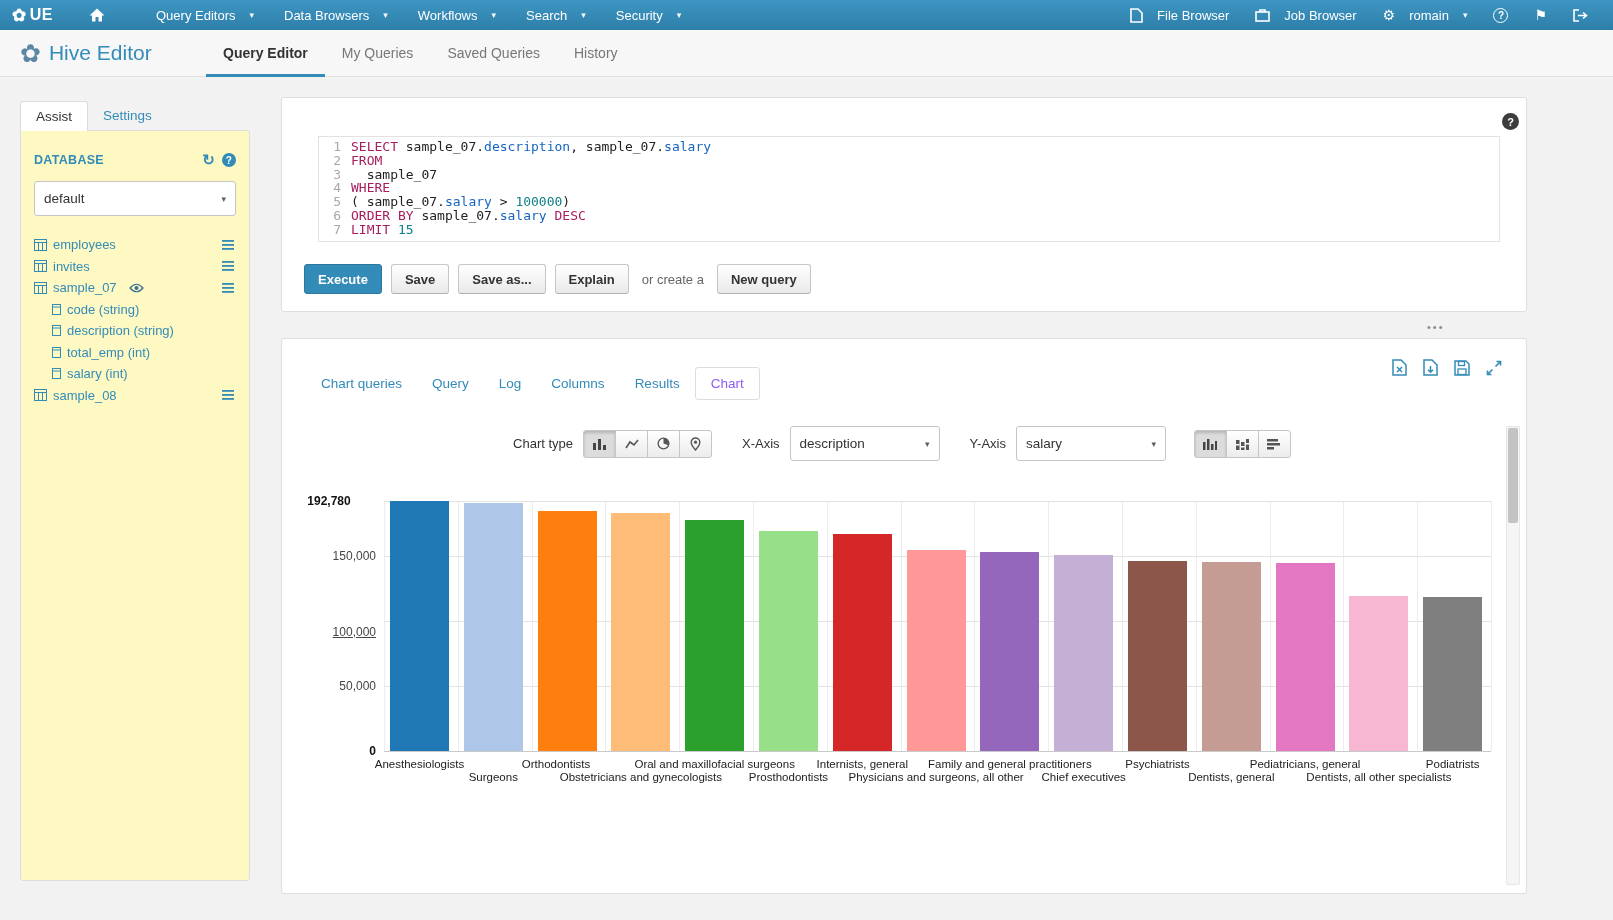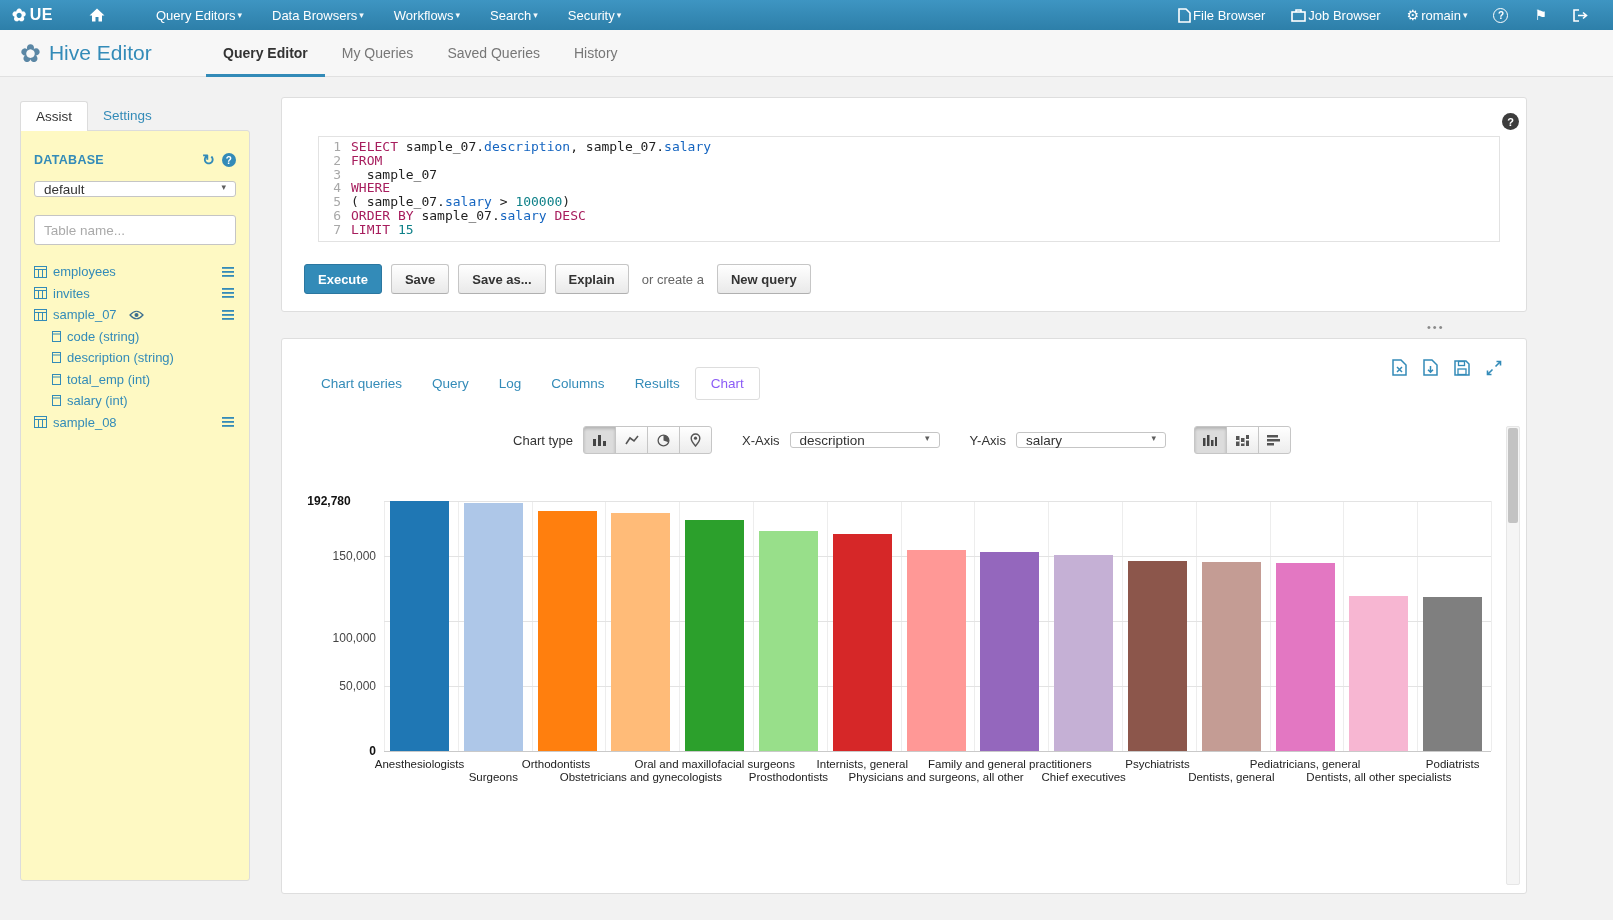--- a/index.html
+++ b/index.html
@@ -7,21 +7,21 @@
   body {
     width:1613px; height:920px; overflow:hidden; position:relative;
     background:#f2f2f2; font-family:"Liberation Sans", sans-serif; color:#333;
   }
 
   
   .topnav { height:30px; background:linear-gradient(#3e95c2,#2d7fa9); display:flex; align-items:center; color:#fff; font-size:13px; padding:0 12px; }
   .brand { display:flex; align-items:center; gap:3px; margin-right:26px; font-weight:bold; font-size:16px; letter-spacing:.5px; }
   .brand .flower { font-size:17px; line-height:1; }
   .nav-home { margin-right:26px; display:flex; align-items:center; padding:0 10px; }
-  .nav-item { padding:0 15px; height:30px; display:flex; align-items:center; gap:2px; cursor:pointer; }
+  .nav-item { padding:0 15px; height:30px; display:flex; align-items:center; gap:14px; cursor:pointer; }
   .caret { font-size:9px; opacity:.95; }
   .topnav-right { margin-left:auto; display:flex; align-items:center; }
   .topnav-right .nav-item { padding:0 13px; }
   .circle-q { width:15px; height:15px; border:1.4px solid #fff; border-radius:50%; font-size:10px; font-weight:bold; display:flex; align-items:center; justify-content:center; }
   .uni-ic { font-size:14px; line-height:1; }
 
   
   .subheader { height:47px; background:#f7f7f7; border-bottom:1px solid #e1e1e1; display:flex; align-items:center; padding:0 20px; }
   .app-title { color:#338bb8; font-size:21px; display:flex; align-items:center; gap:8px; margin-right:36px; min-width:150px; }
   .app-title .flower { font-size:25px; color:#5b87a5; line-height:1; }
@@ -35,21 +35,21 @@
   
   .sidebar { position:absolute; left:20px; top:19px; width:230px; bottom:39px; }
   .assist-tabs { height:33px; display:flex; align-items:flex-end; font-size:13.5px; }
   .assist-tab { padding:7px 15px; border:1px solid #dcdcdc; border-bottom:none; border-radius:3px 3px 0 0; background:#fff; color:#333; position:relative; z-index:2; margin-bottom:-1px; cursor:pointer; }
   .settings-link { padding:7px 15px; color:#338bb8; cursor:pointer; }
   .assist-panel { position:absolute; top:33px; left:0; right:0; bottom:0; background:#fef9c3; border:1px solid #dcdcdc; border-radius:0 3px 3px 3px; padding:14px 13px; }
   .db-row { display:flex; align-items:center; color:#338bb8; font-weight:bold; font-size:12.5px; letter-spacing:.3px; margin:6px 0 12px; }
   .db-icons { margin-left:auto; display:flex; align-items:center; gap:7px; }
   .refresh-ic { color:#338bb8; font-size:15px; font-weight:bold; cursor:pointer; }
   .q-badge { width:14px; height:14px; background:#338bb8; color:#fff; border-radius:50%; font-size:10px; font-weight:bold; display:flex; align-items:center; justify-content:center; cursor:pointer; }
-  .sel { height:16px; border:1px solid #c5c5c5; border-radius:3px; background:#fff; display:flex; padding:0 9px; font-size:13.5px; color:#333; cursor:pointer; }
+  .sel { height:35px; border:1px solid #c5c5c5; border-radius:3px; background:#fff; display:flex; align-items:center; padding:0 9px; font-size:13.5px; color:#333; cursor:pointer; }
   .sel .caret { margin-left:auto; color:#555; }
   .sidebar .sel { margin-bottom:18px; }
   .txt-input { width:100%; height:30px; border:1px solid #c5c5c5; border-radius:3px; padding:0 9px; font-size:13.5px; color:#333; font-family:inherit; margin-bottom:16px; }
   .txt-input::placeholder { color:#aaa; }
   .tree-row { display:flex; align-items:center; height:21.5px; color:#338bb8; font-size:13px; gap:6px; cursor:pointer; }
   .tree-row.col { padding-left:18px; }
   .tree-ic { display:flex; align-items:center; }
   .tree-eye { margin-left:6px; display:flex; align-items:center; }
   .tree-menu { margin-left:auto; display:flex; align-items:center; padding-right:2px; }
 
@@ -200,21 +200,20 @@
         <span>DATABASE</span>
         <span class="db-icons">
           <span class="refresh-ic">↻</span>
           <span class="q-badge">?</span>
         </span>
       </div>
       <div class="sel">
         <span>default</span>
         <span class="caret">▾</span>
       </div>
-      <input class="txt-input" type="text" placeholder="Table name..." style="">
       <div>
           <div class="tree-row">
             <span class="tree-ic">
               <svg width="13" height="12" viewBox="0 0 13 12">
                 <rect x="0.5" y="0.5" width="12" height="11" fill="none" stroke="#338bb8"></rect>
                 <line x1="0.5" y1="3.5" x2="12.5" y2="3.5" stroke="#338bb8"></line>
                 <line x1="4.5" y1="3.5" x2="4.5" y2="11.5" stroke="#338bb8"></line>
                 <line x1="8.5" y1="3.5" x2="8.5" y2="11.5" stroke="#338bb8"></line>
               </svg>
             </span>
@@ -476,21 +475,21 @@
           <div class="vgrid" style="left: 913.8px;"></div>
           <div class="vgrid" style="left: 987.6px;"></div>
           <div class="vgrid" style="left: 1061.4px;"></div>
           <div class="vgrid" style="left: 1135.2px;"></div>
           <div class="vgrid" style="left: 1209px;"></div>
           <div class="hgrid" style="top: 20px;"></div>
           <div class="ytick bold" style="top: 13px; text-align: center;">192,780</div>
           <div class="hgrid" style="top: 75.4777px;"></div>
           <div class="ytick" style="top: 68.4777px;">150,000</div>
           <div class="hgrid" style="top: 140.318px;"></div>
-          <div class="ytick" style="top: 150px;">100,000</div>
+          <div class="ytick" style="top: 144px; text-decoration: underline;">100,000</div>
           <div class="hgrid" style="top: 205.159px;"></div>
           <div class="ytick" style="top: 198.159px;">50,000</div>
           <div class="hgrid base" style="top: 270px;"></div>
           <div class="ytick bold" style="top: 263px;">0</div>
           <div class="bar" title="Anesthesiologists: 192780" style="left: 108px; top: 20px; width: 59px; height: 250px; background: rgb(31, 119, 180);"></div>
           <div class="bar" title="Surgeons: 191410" style="left: 181.8px; top: 21.7766px; width: 59px; height: 248.223px; background: rgb(174, 199, 232);"></div>
           <div class="bar" title="Orthodontists: 185340" style="left: 255.6px; top: 29.6483px; width: 59px; height: 240.352px; background: rgb(255, 127, 14);"></div>
           <div class="bar" title="Obstetricians and gynecologists: 183600" style="left: 329.4px; top: 31.9048px; width: 59px; height: 238.095px; background: rgb(255, 187, 120);"></div>
           <div class="bar" title="Oral and maxillofacial surgeons: 178440" style="left: 403.2px; top: 38.5963px; width: 59px; height: 231.404px; background: rgb(44, 160, 44);"></div>
           <div class="bar" title="Prosthodontists: 169360" style="left: 477px; top: 50.3714px; width: 59px; height: 219.629px; background: rgb(152, 223, 138);"></div>

